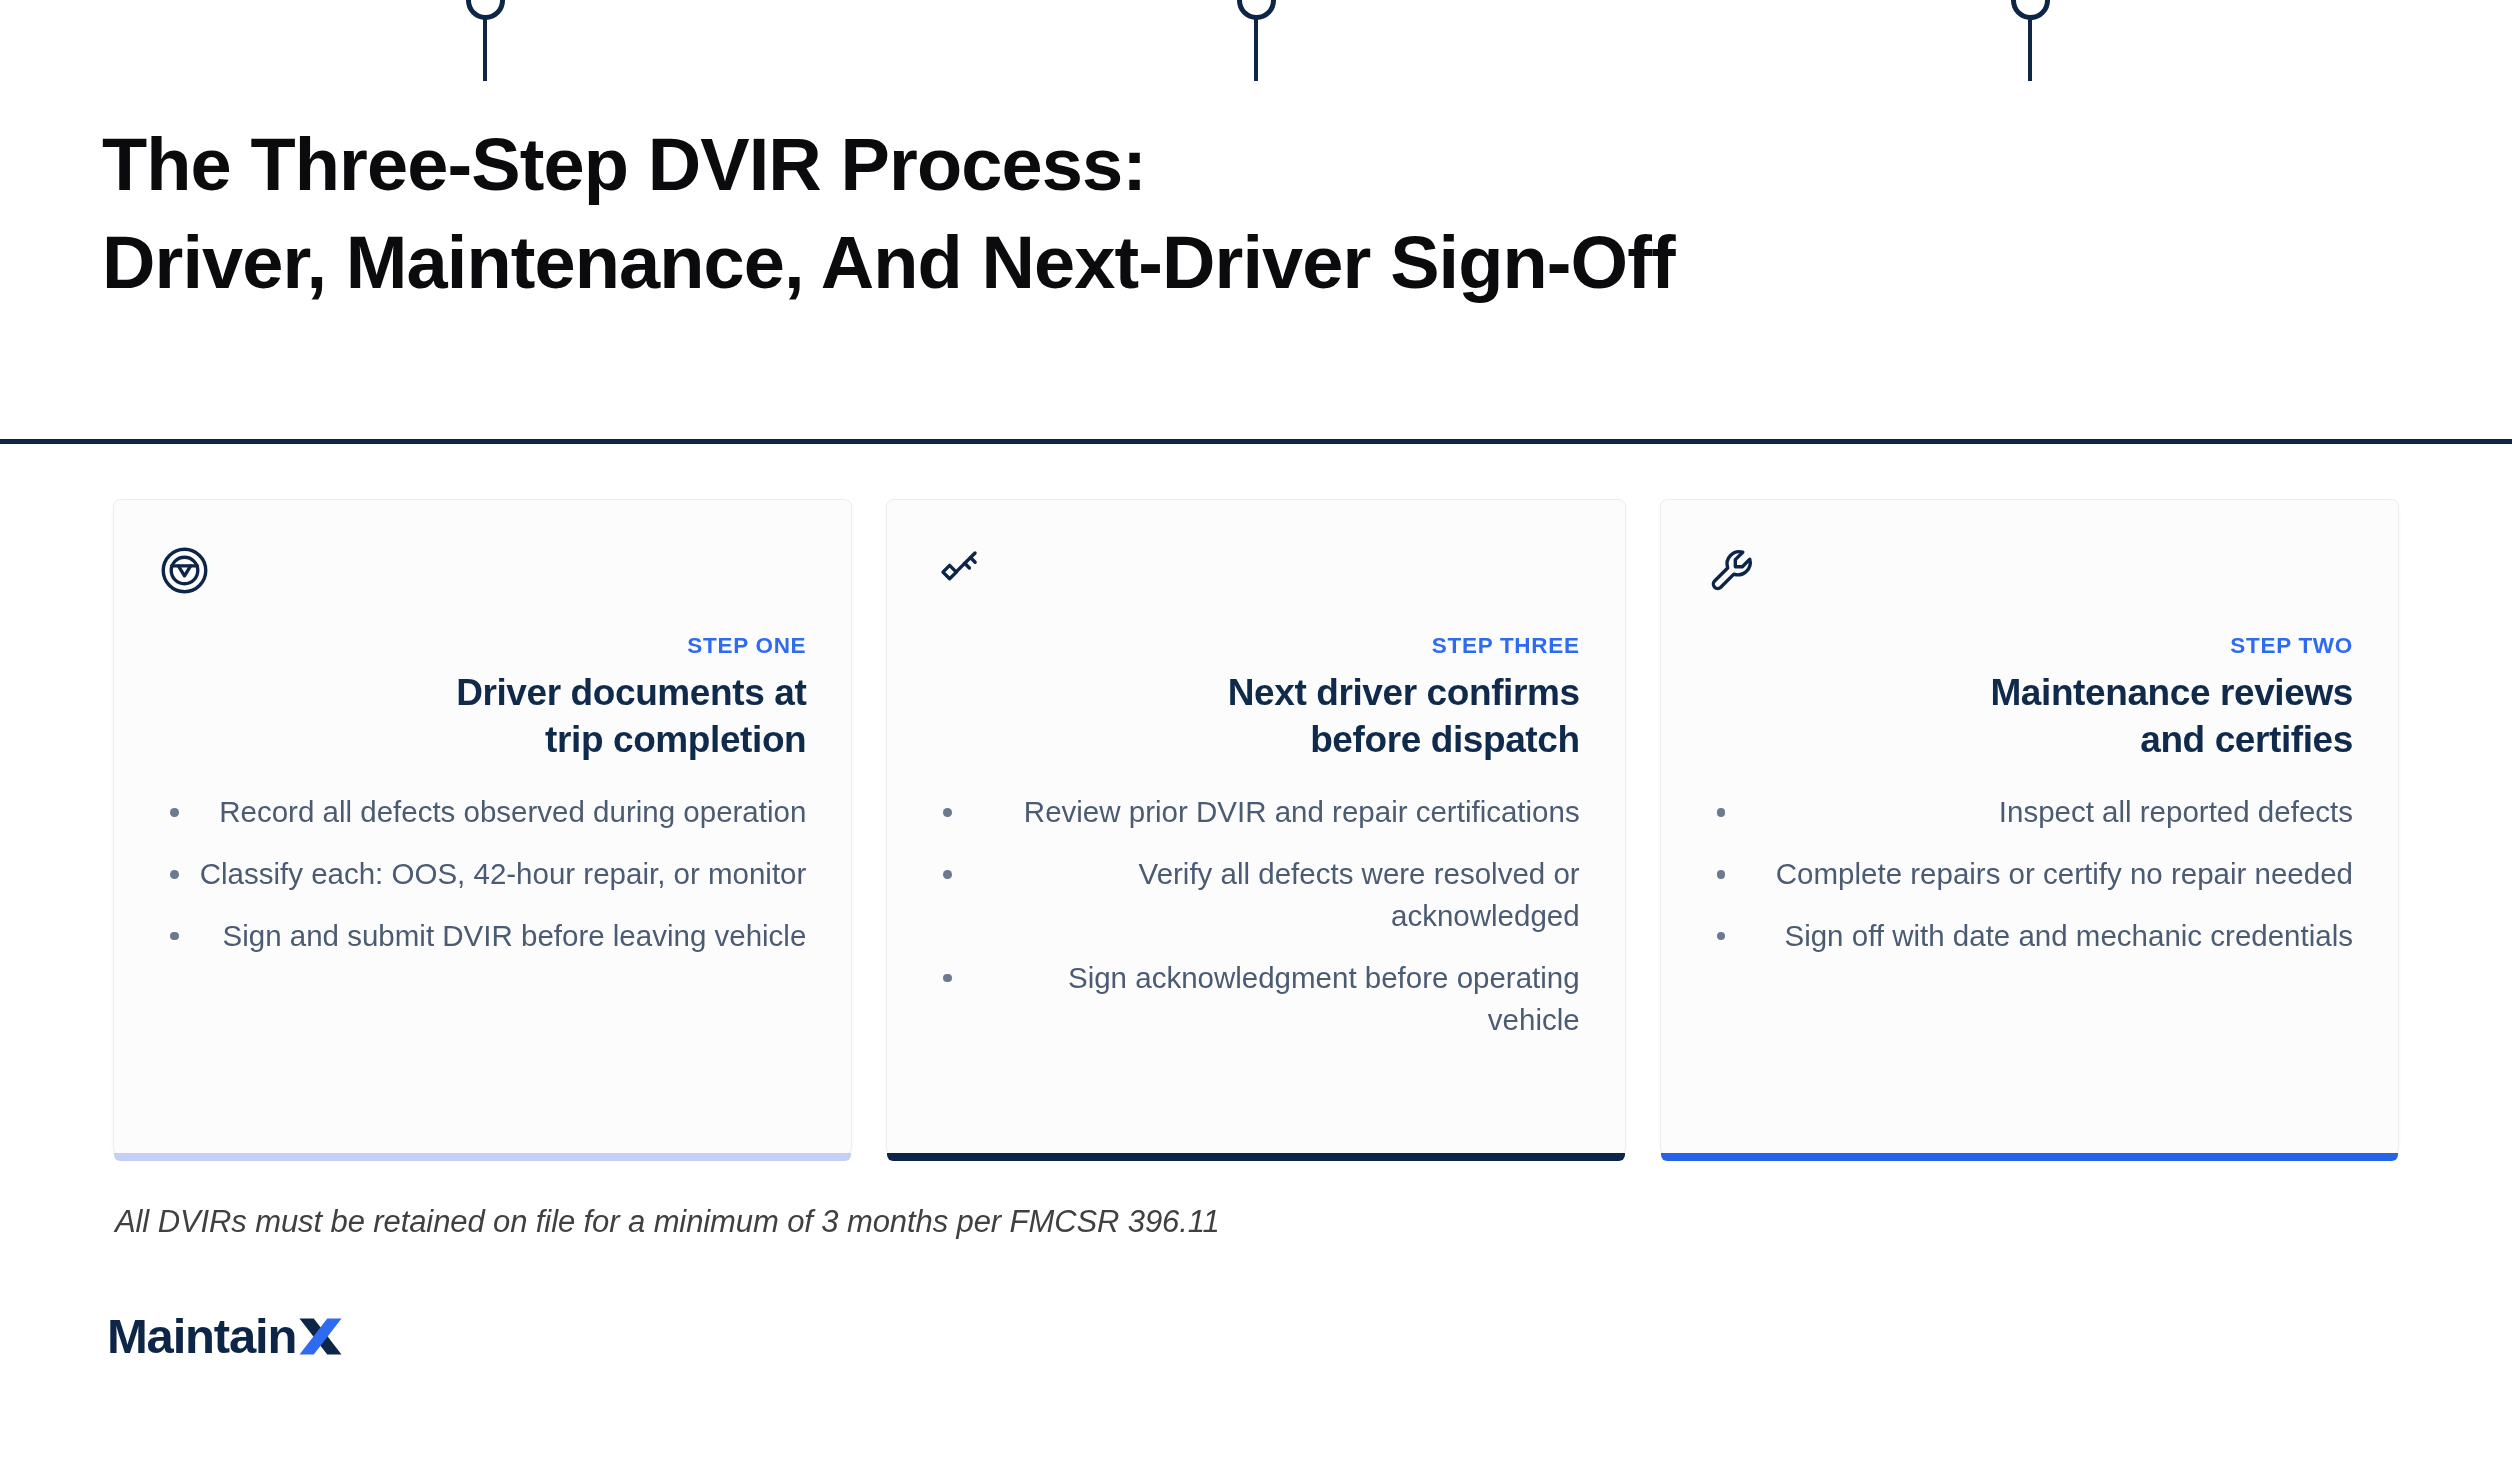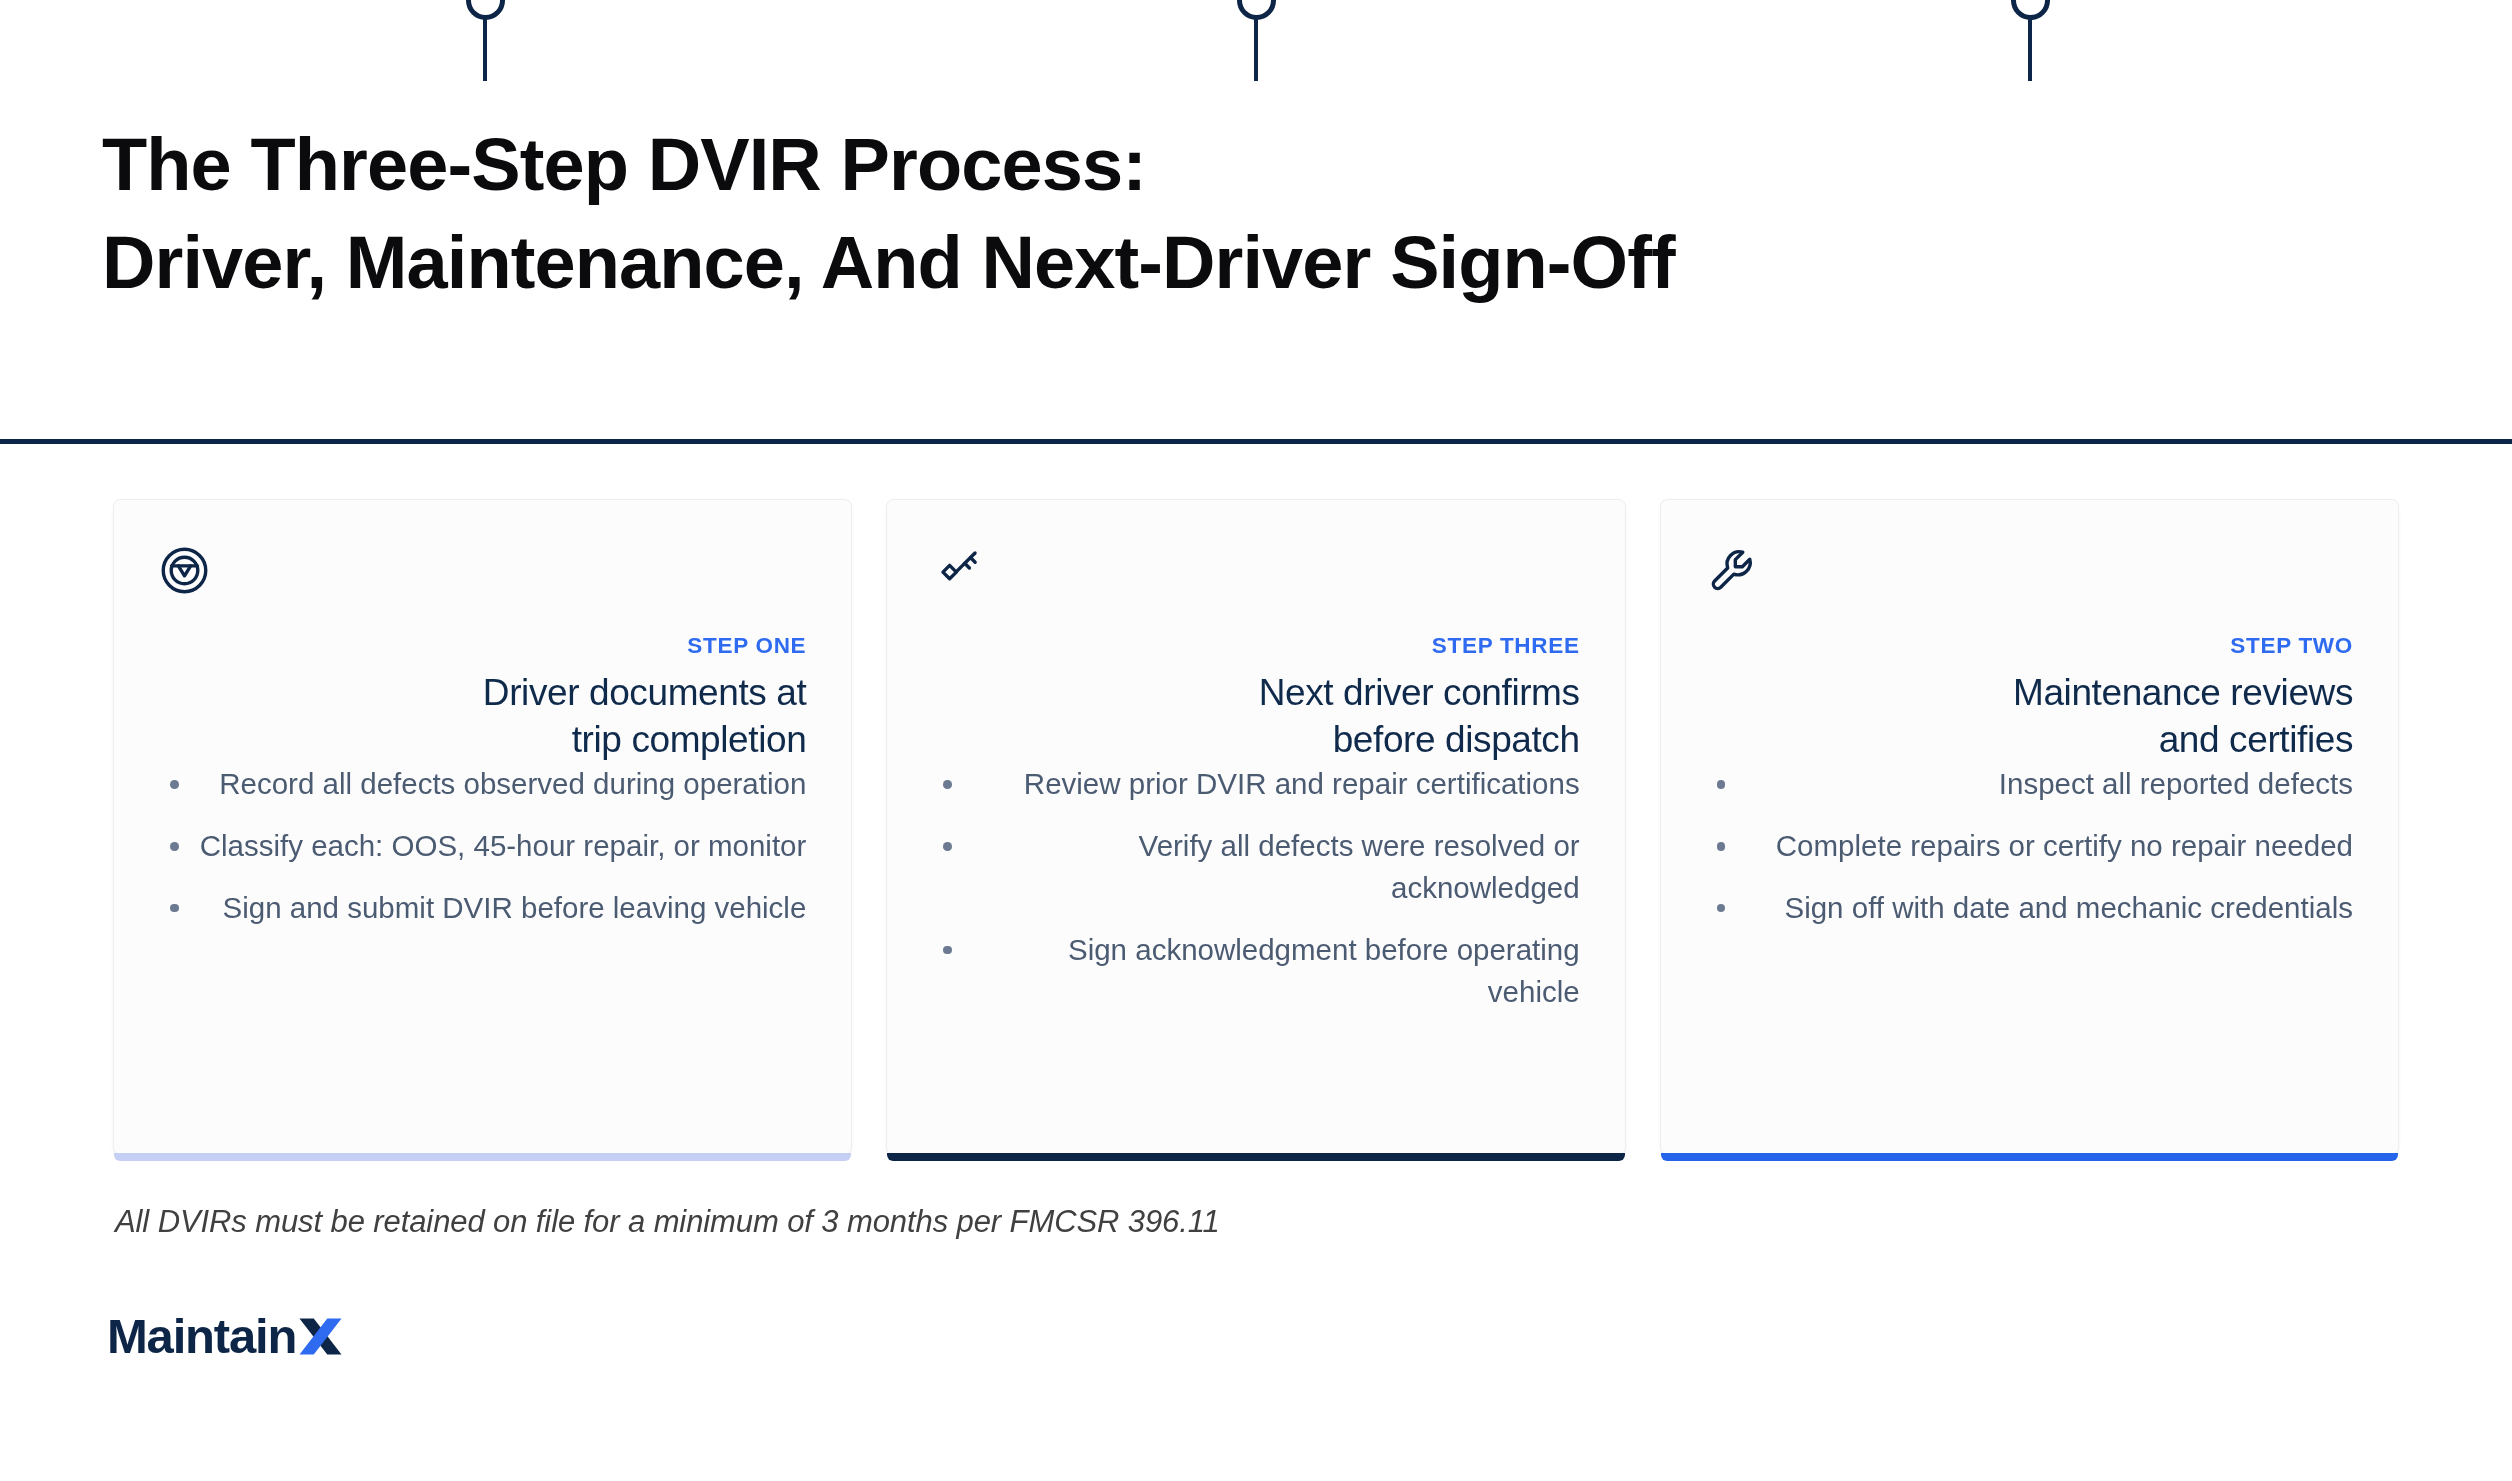--- a/index.html
+++ b/index.html
@@ -94,23 +94,24 @@
     font-size:22.5px;
     font-weight:700;
     letter-spacing:0.7px;
     color:#2f6bf0;
     text-transform:uppercase;
     margin-bottom:11px;
   }
   .card-heading {
     font-size:37px;
     line-height:1.26;
-    font-weight:400;
+    font-weight:700;
     color:#102a4c;
     letter-spacing:-0.4px;
+    margin-bottom:28px;
     white-space:pre-line;
   }
   .bullets { list-style:none; }
   .bullets li {
     position:relative;
     padding-left:36px;
     font-size:29.5px;
     line-height:1.42;
     color:#4b5b72;
     margin-bottom:20px;
@@ -184,21 +185,21 @@
           <circle cx="24" cy="24" r="12.5"></circle>
           <path d="M11.9 19.6 H36.1"></path>
           <path d="M18.2 19.6 L24 29 L29.8 19.6"></path>
         </svg>
       </span>
       <div class="step-label">STEP ONE</div>
       <div class="card-heading">Driver documents at
 trip completion</div>
       <ul class="bullets">
         <li>Record all defects observed during operation</li>
-        <li>Classify each: OOS, 45-hour repair, or monitor</li>
+        <li>Classify each: OOS, 42-hour repair, or monitor</li>
         <li>Sign and submit DVIR before leaving vehicle</li>
       </ul>
       <div class="card-accent a1"></div>
     </div>
 
     <div class="card">
       <span class="card-icon">
         <svg viewBox="0 0 48 48" fill="none" stroke="currentColor" stroke-width="3.2" stroke-linecap="round" stroke-linejoin="round">
           <path d="M40.5 7.5 L22.5 25.5"></path>
           <path d="M36.2 11.8 L40.6 16.2"></path>

